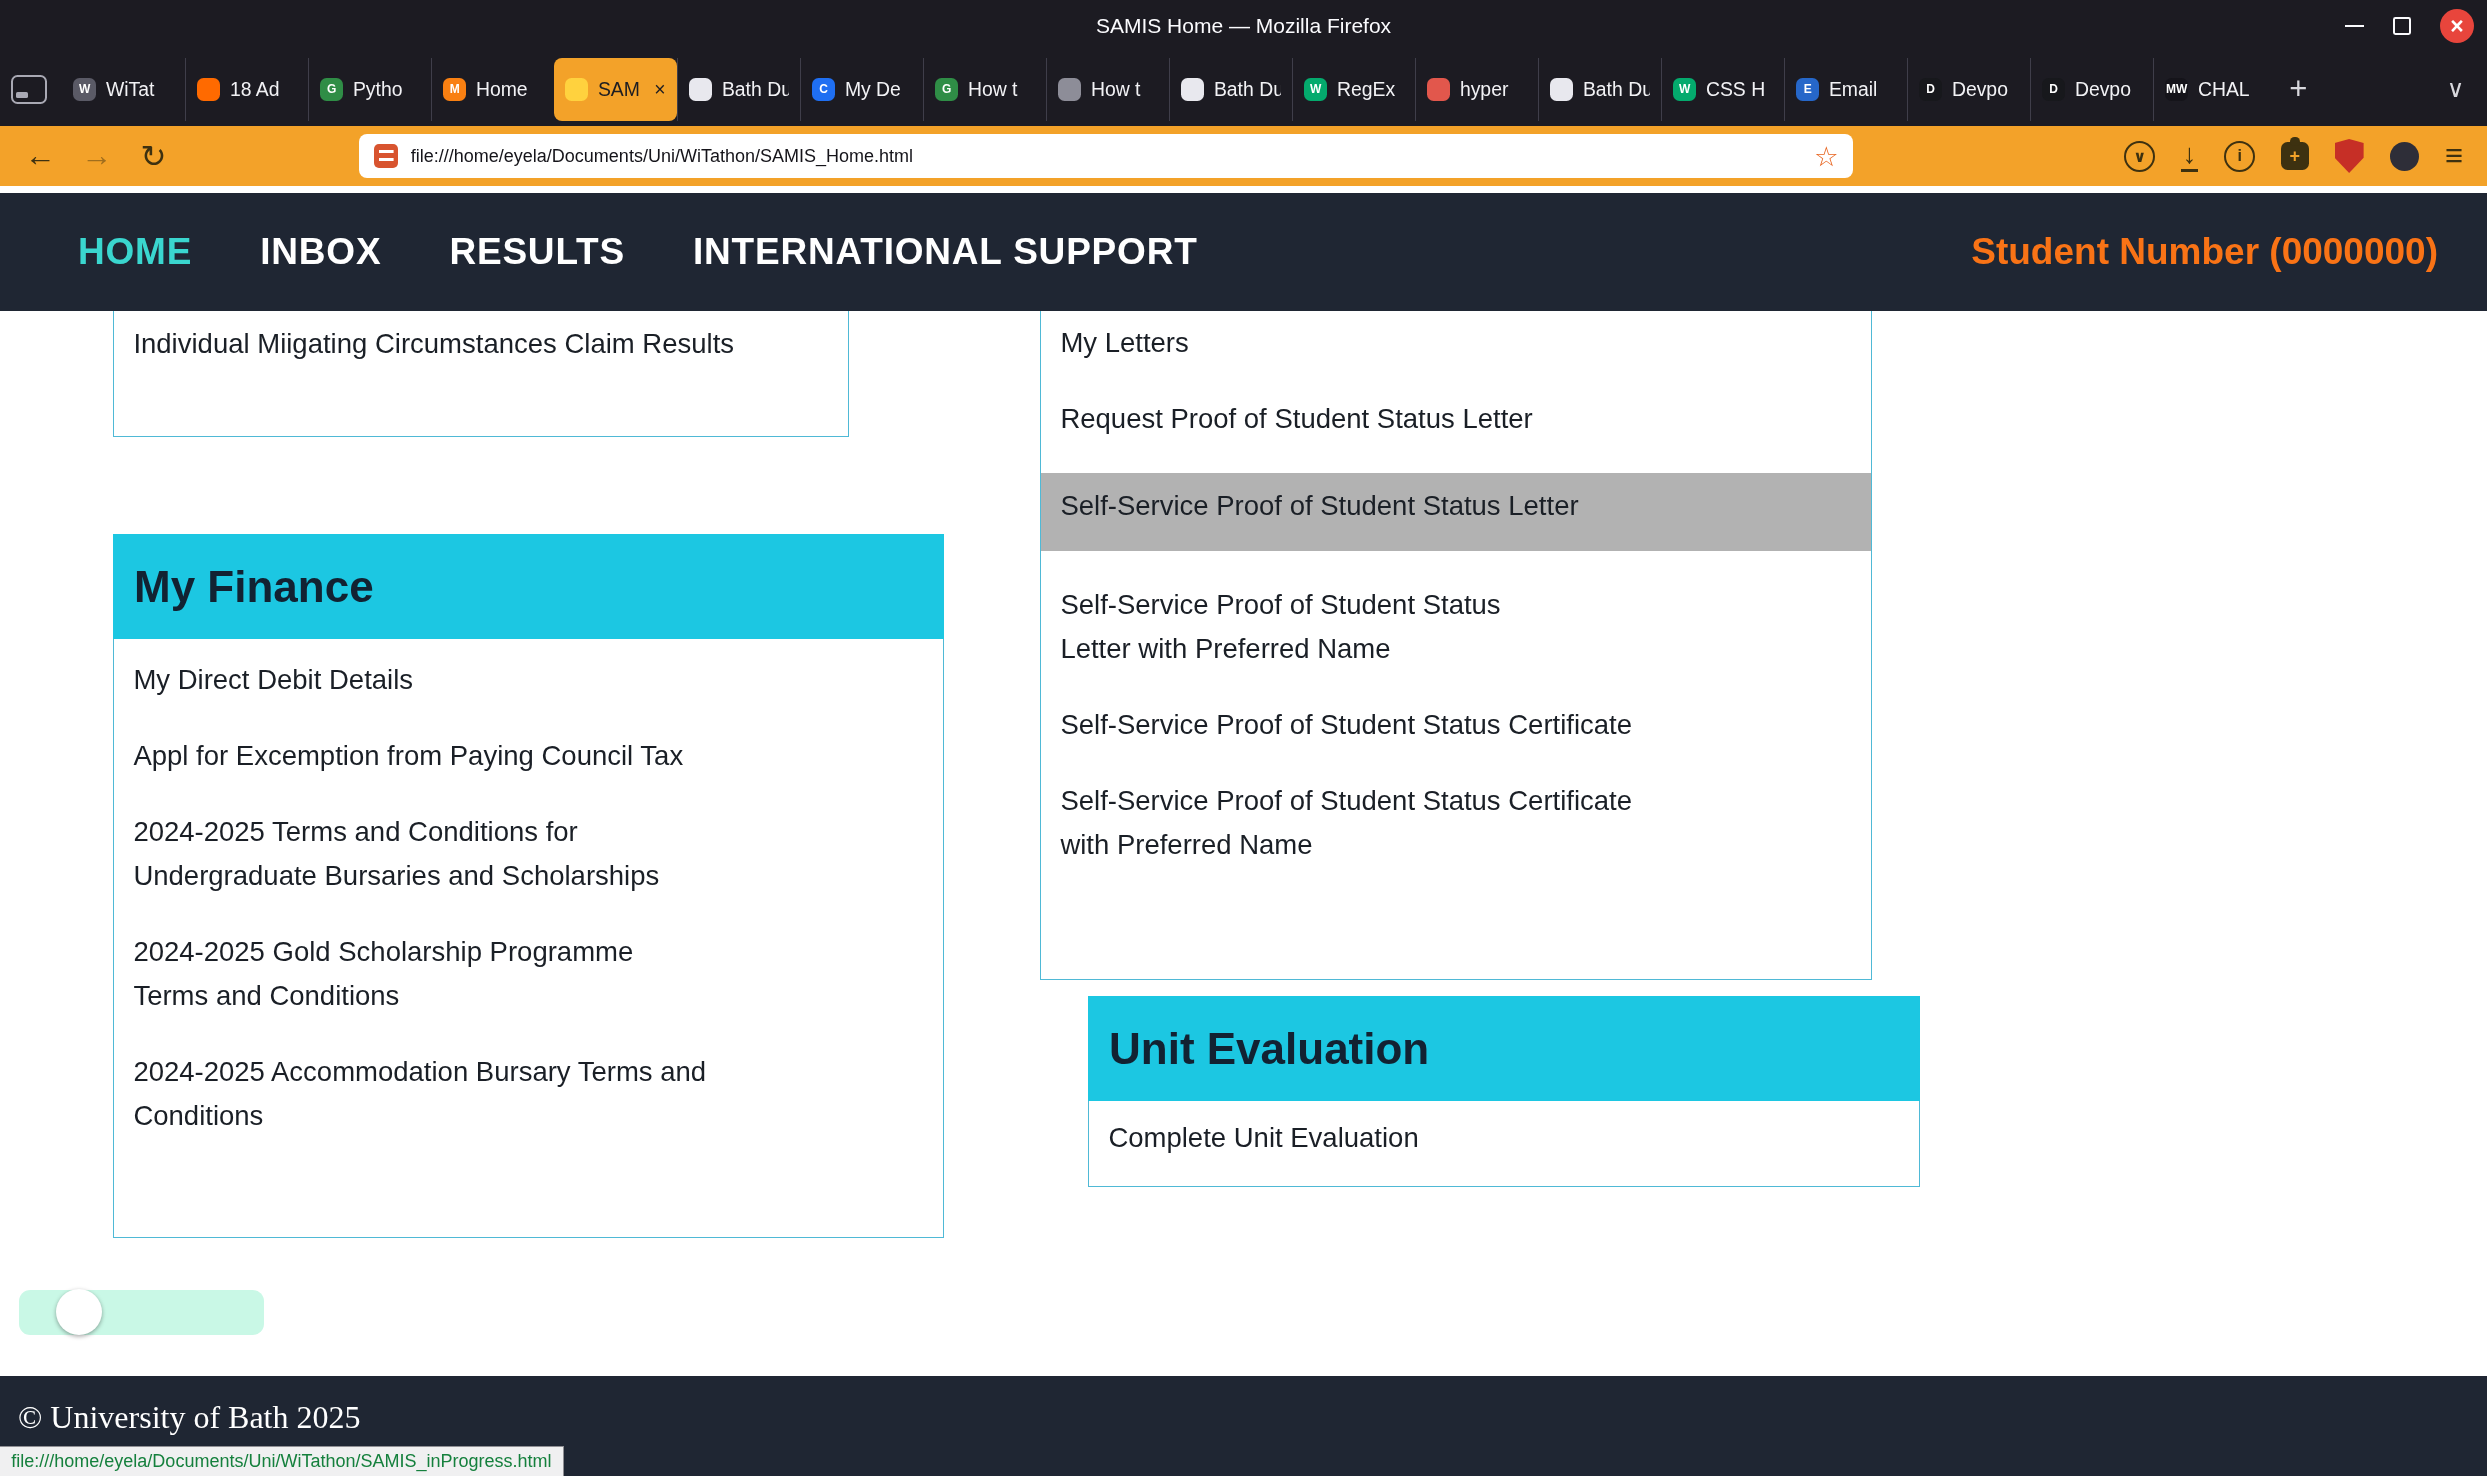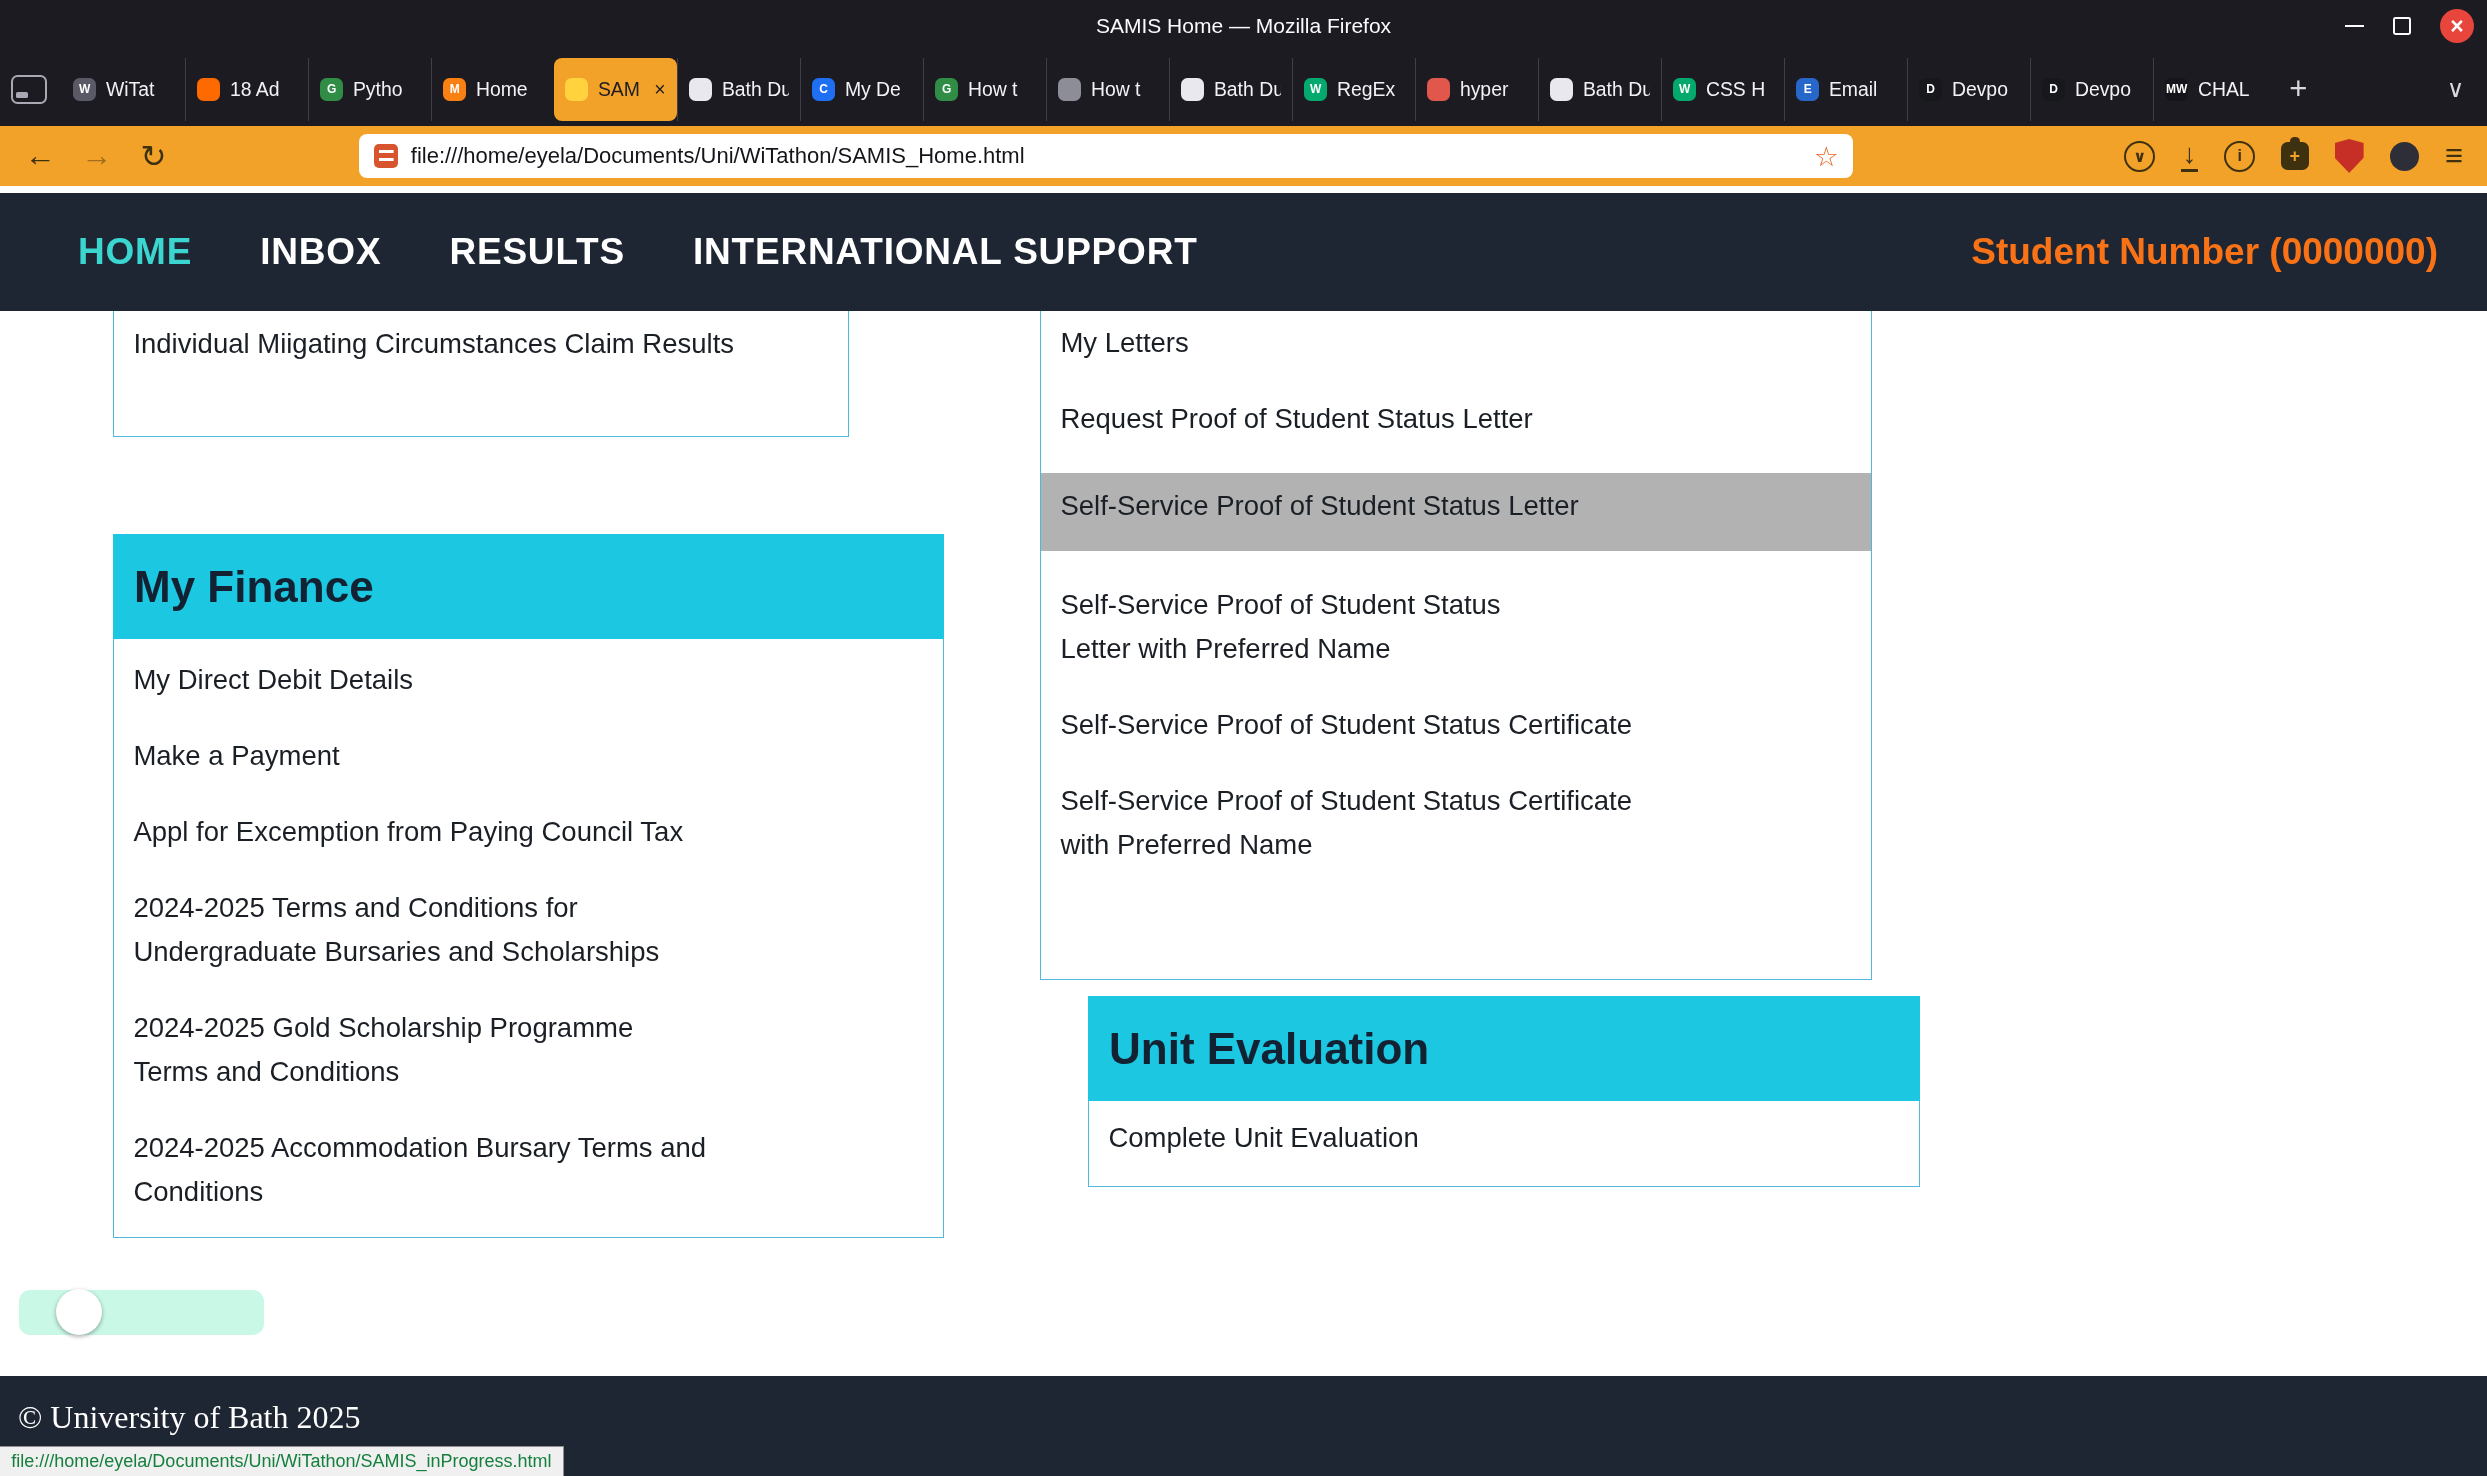--- a/index.html
+++ b/index.html
@@ -68,21 +68,21 @@
   .nav-arrow.fwd { opacity:.45; }
   .urlbar {
     margin-left:170px; width:1494px; height:44px; background:#fff;
     border-radius:8px; display:flex; align-items:center; padding:0 14.6px; gap:13px;
   }
   .page-badge {
     width:24px; height:24px; border-radius:4.9px; background:#d8542f; flex:none;
     background-image:repeating-linear-gradient(0deg, transparent 0 5.7px, #ffffff 5.7px 8px);
     background-size:14.6px 19.4px; background-position:4.9px 3.2px; background-repeat:no-repeat;
   }
-  .url-text { flex:1; font-size:22px; color:#15141a; white-space:nowrap; overflow:hidden; }
+  .url-text { flex:1; font-size:18px; color:#15141a; white-space:nowrap; overflow:hidden; }
   .star-btn { font-size:27.5px; color:#e8641f; flex:none; }
   .toolbar-icons { margin-left:auto; display:flex; align-items:center; gap:26px; padding-right:4.9px; }
   .ring {
     width:31px; height:31px; border:2.4px solid #3d3110; border-radius:50%;
     display:flex; align-items:center; justify-content:center;
     font-size:16px; font-weight:bold; color:#3d3110;
   }
   .dl { font-size:27.5px; color:#3d3110; border-bottom:3.2px solid #3d3110; line-height:27.5px; padding:0 1.6px 0.8px; }
   .puzzle { width:27.5px; height:27.5px; background:#3d3110; border-radius:6.5px; position:relative;
     display:flex; align-items:center; justify-content:center; color:#f3a229; font-size:18px; font-weight:bold; }
@@ -283,21 +283,20 @@
 Letter with Preferred Name</div>
     <div class="box-item">Self-Service Proof of Student Status Certificate</div>
     <div class="box-item">Self-Service Proof of Student Status Certificate
 with Preferred Name</div>
   </div>
 
   <div id="finance-box" class="panel" style="border:none;">
     <div class="box-header">My Finance</div>
     <div id="finance-body">
       <div class="box-item">My Direct Debit Details</div>
-      <div class="box-item">Make a Payment</div>
       <div class="box-item">Appl for Excemption from Paying Council Tax</div>
       <div class="box-item">2024-2025 Terms and Conditions for
 Undergraduate Bursaries and Scholarships</div>
       <div class="box-item">2024-2025 Gold Scholarship Programme
 Terms and Conditions</div>
       <div class="box-item">2024-2025 Accommodation Bursary Terms and
 Conditions</div>
     </div>
   </div>
 

